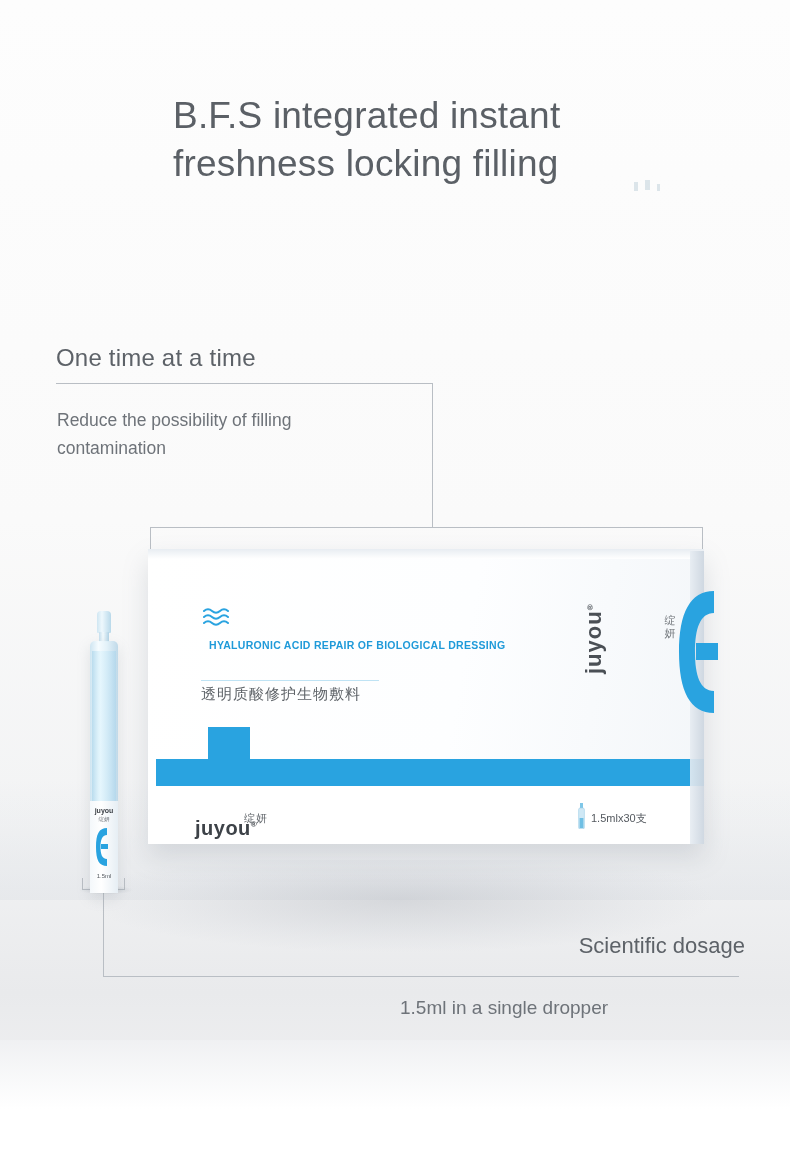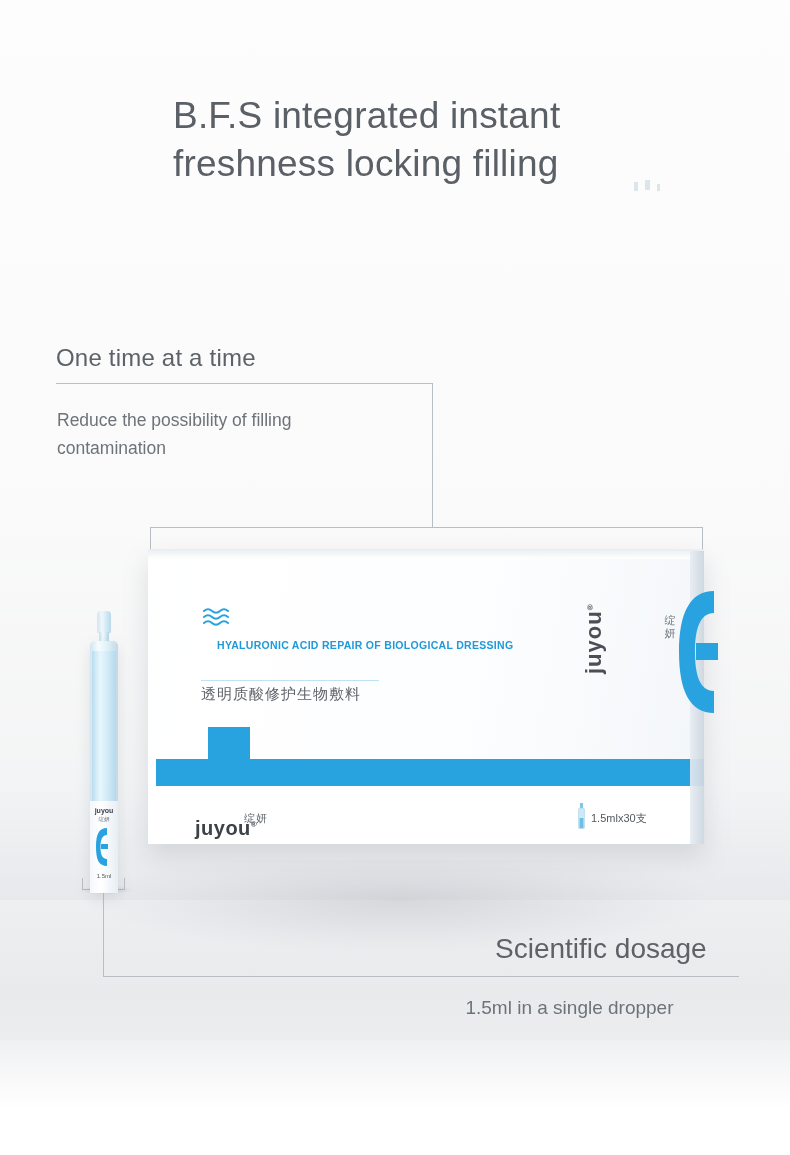--- a/index.html
+++ b/index.html
@@ -160,30 +160,30 @@
     height: 1px;
     background: #b9bec4;
   }
 
   
   .callout-right-title {
     position: absolute;
     left: 495px;
     top: 933px;
     width: 250px;
-    text-align: left;
-    font-size: 28px;
+    text-align: right;
+    font-size: 22px;
     color: #5d6268;
   }
   .callout-right-body {
     position: absolute;
     left: 400px;
     top: 997px;
     width: 339px;
-    text-align: center;
+    text-align: left;
     font-size: 19px;
     color: #6e7379;
   }
 
   
   .box {
     position: absolute;
     left: 148px;
     top: 549px;
     width: 556px;
@@ -244,21 +244,21 @@
   .wave-icon {
     position: absolute;
     left: 55px;
     top: 58px;
     width: 26px;
     height: 20px;
   }
 
   .box-en-title {
     position: absolute;
-    left: 69px;
+    left: 61px;
     top: 90px;
     width: 300px;
     font-size: 10.5px;
     line-height: 13.5px;
     font-weight: bold;
     color: #1f9ad9;
     letter-spacing: 0.3px;
   }
   .box-rule {
     position: absolute;

